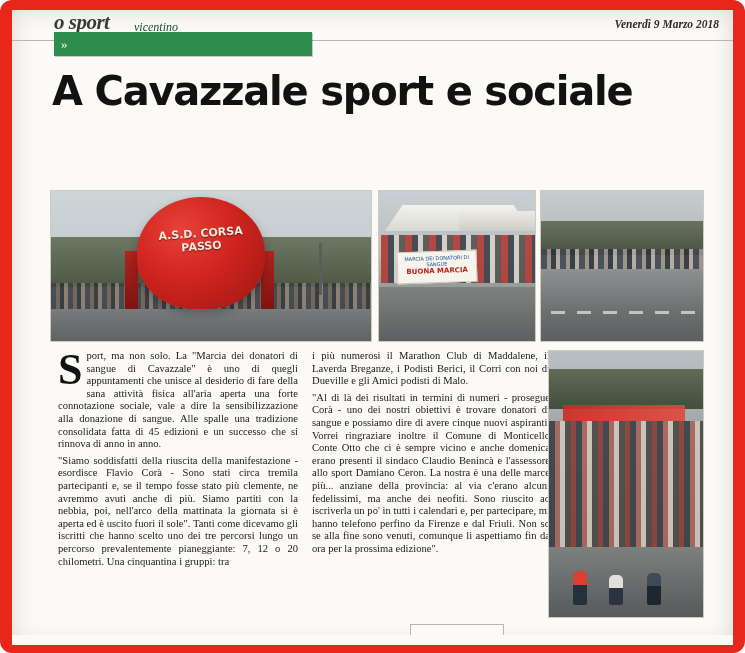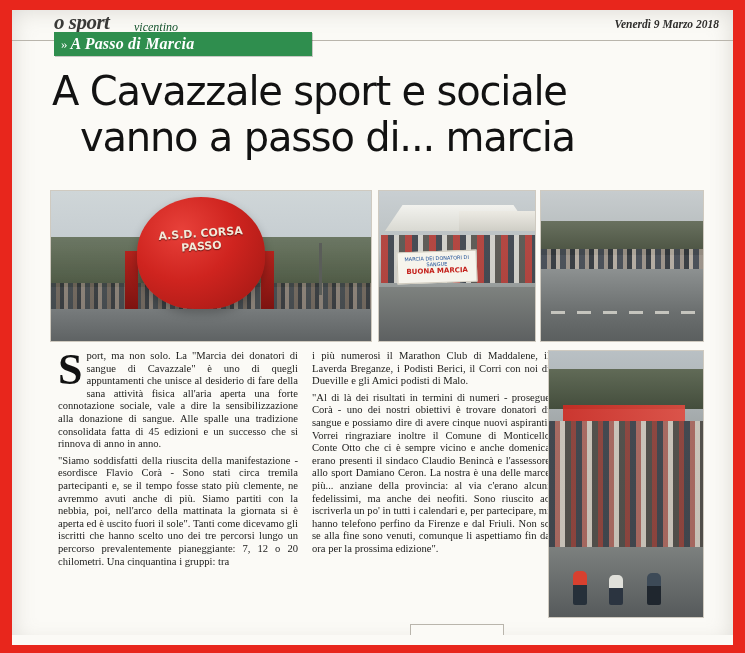--- a/index.html
+++ b/index.html
@@ -15,20 +15,21 @@
   }
 
   
   .page-frame {
     position: absolute;
     left: 0; top: 0;
     width: 745px;
     height: 653px;
     background: #e8261c;
     box-sizing: border-box;
+    border-radius: 12px;
   }
   .paper {
     position: absolute;
     left: 12px;
     top: 10px;
     width: 721px;
     height: 635px;
     background: #fbfaf6;
     overflow: hidden;
     box-shadow: inset 0 0 22px rgba(120,115,105,0.25);
@@ -103,21 +104,21 @@
   .headline {
     position: absolute;
     left: 40px;
     top: 58px;
     width: 660px;
     font-family: "DejaVu Sans", sans-serif;
     font-size: 40px;
     line-height: 46px;
     color: #121212;
     letter-spacing: -1.2px;
-    font-weight: 400;
+    font-weight: 700;
   }
   .headline .l2 {
     display: block;
     margin-left: 28px;
   }
 
   
   .photo-row {
     position: absolute;
     left: 38px;
@@ -372,26 +373,24 @@
   <div class="paper">
 
     <div class="masthead">
       <div class="masthead-left">o sport</div>
       <div class="masthead-sub">vicentino</div>
       <div class="masthead-date">Venerdì 9 Marzo 2018</div>
     </div>
 
     <div class="section-bar">
       <span class="chev">»</span>
-      <span class="label">A Passo di Marcia</span>
     </div>
 
     <div class="headline">
       <span>A Cavazzale sport e sociale</span>
-      <span class="l2">vanno a passo di... marcia</span>
     </div>
 
     <div class="photo-row">
 
       <div class="photo photo-1">
         <div class="ph1-sky"></div>
         <div class="ph1-trees"></div>
         <div class="ph1-ground"></div>
         <div class="ph1-crowd"></div>
         <div class="ph1-arch-l"></div>

